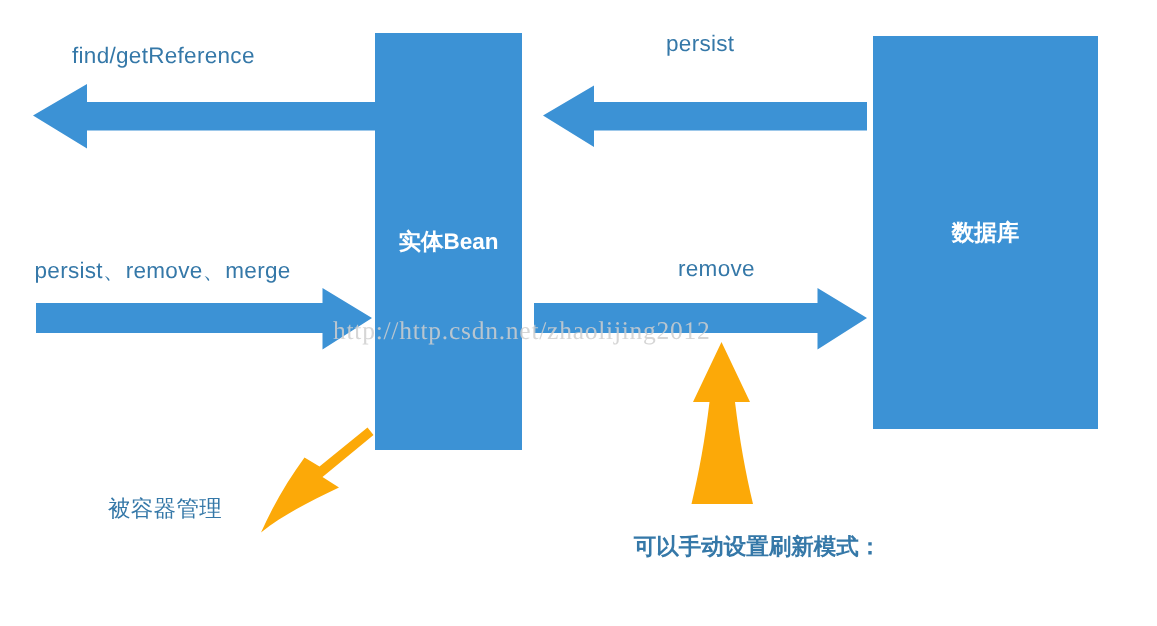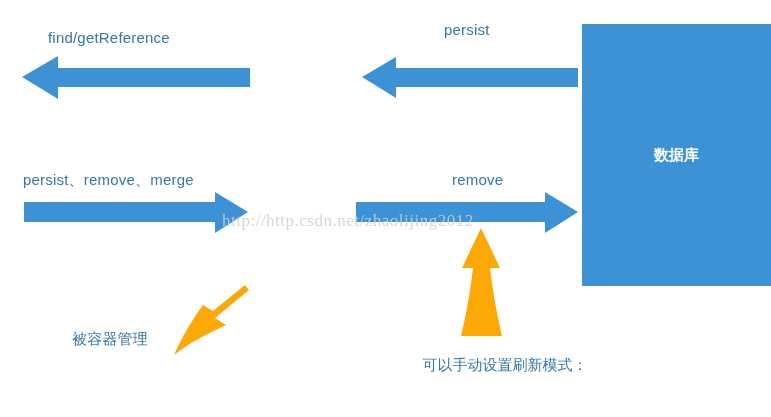--- a/index.html
+++ b/index.html
@@ -50,35 +50,35 @@
     color: #3578A8;
     font-size: 15px;
     text-align: center;
     line-height: 25px;
     white-space: nowrap;
   }
   .note-line {
     display: block;
   }
   .note-line.bold {
-    font-weight: normal;
+    font-weight: bold;
     text-align: center;
   }
   .watermark {
     position: absolute;
     color: #CFCFCF;
     font-family: "Liberation Serif", "DejaVu Serif", serif;
     font-size: 17px;
     letter-spacing: 0.5px;
     white-space: nowrap;
     opacity: 0.85;
     pointer-events: none;
   }
   #box-entity-bean { left: 250px; top: 22px; width: 98px; height: 278px; }
-  #box-database    { left: 582px; top: 24px; width: 189px; height: 262px; }
+  #box-database    { left: 582px; top: 24px; width: 150px; height: 262px; }
   #label-find      { left: 48px;  top: 29px; }
   #label-persist   { left: 23px;  top: 171px; }
   #label-refresh   { left: 444px; top: 21px; }
   #label-flush     { left: 452px; top: 171px; }
   #label-container { left: 72px;  top: 330px; text-align: center; }
   #note-flushmode  { left: 355px; top: 352px; width: 300px; }
   #watermark-csdn  { left: 222px; top: 211px; }
 </style>
 </head>
 <body>
@@ -97,20 +97,23 @@
 
     <g>
       <polygon fill="#3C92D5" points="248,212 215,192 215,202 24,202 24,222 215,222 215,233"></polygon>
     </g>
 
     <g>
       <polygon fill="#3C92D5" points="578,212 545,192 545,202 356,202 356,222 545,222 545,233"></polygon>
     </g>
   </svg>
 
+  <div class="node-box" id="box-entity-bean">
+    <span class="node-label">实体Bean</span>
+  </div>
 
   <div class="node-box" id="box-database">
     <span class="node-label">数据库</span>
   </div>
 
   <div class="watermark" id="watermark-csdn">http://http.csdn.net/zhaolijing2012</div>
 
   <svg class="layer" viewBox="0 0 771 417" xmlns="http://www.w3.org/2000/svg">
 
     <g>

